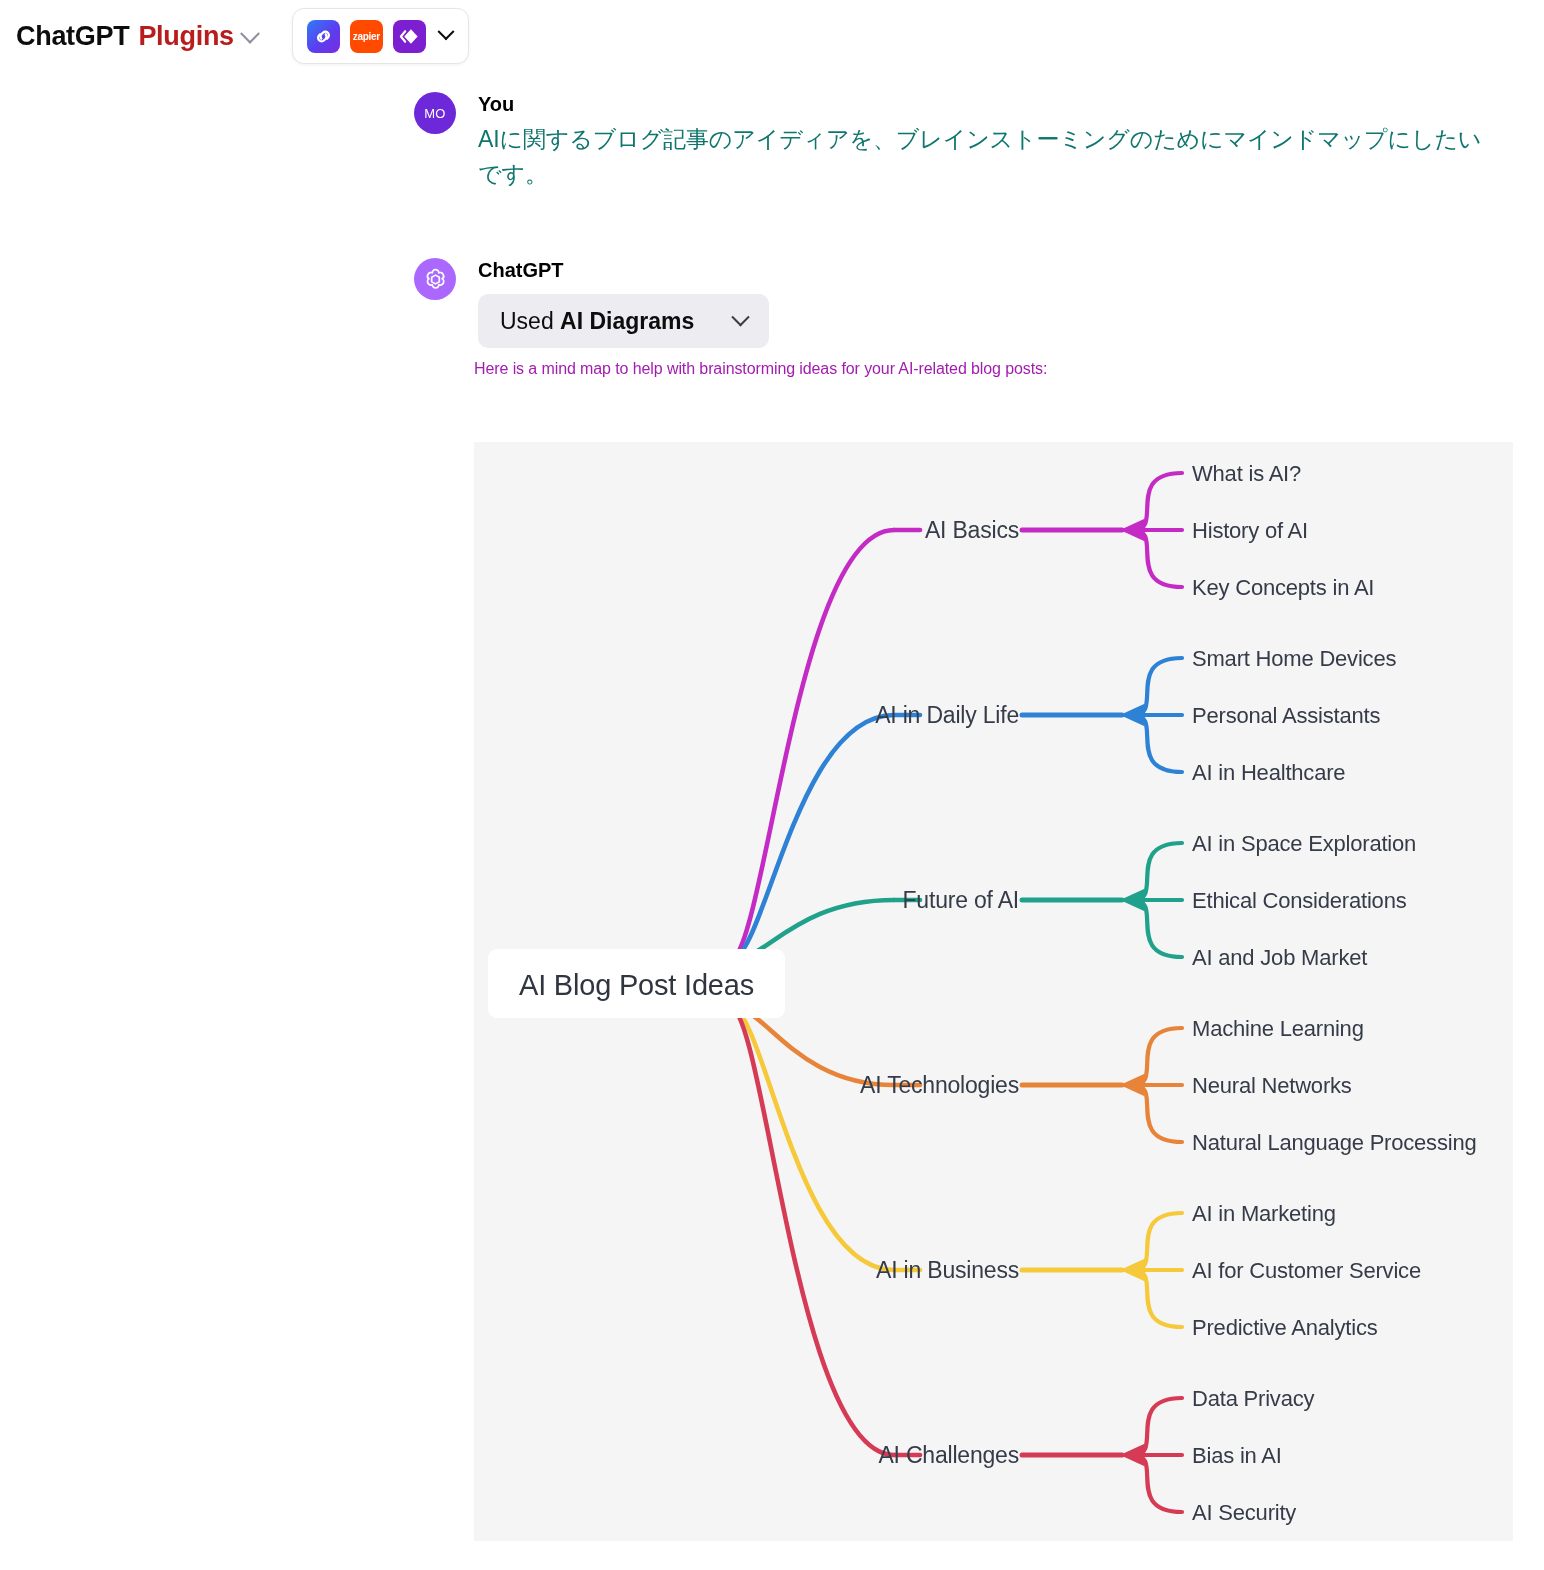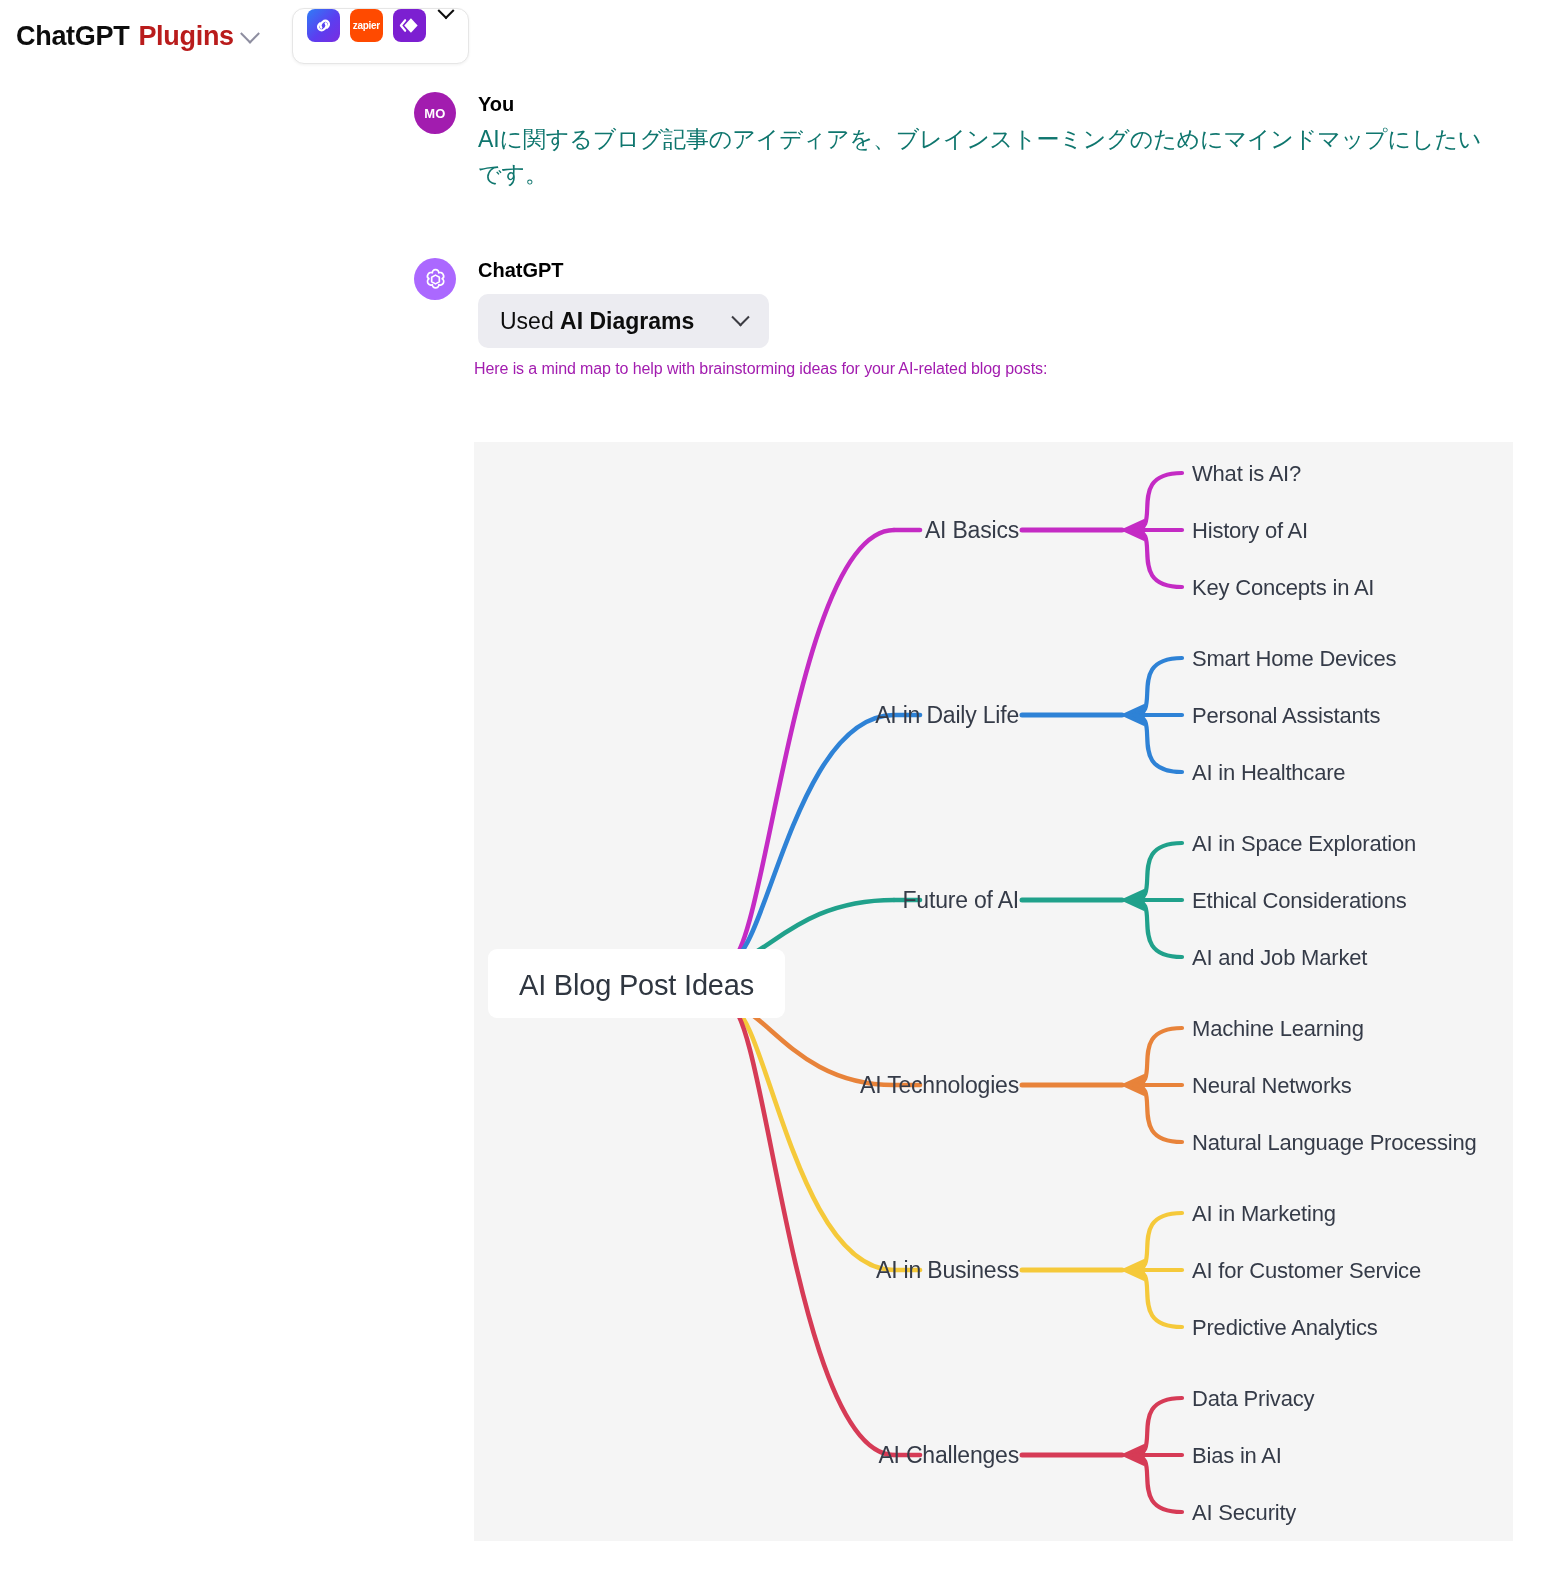--- a/index.html
+++ b/index.html
@@ -24,21 +24,21 @@
   .brand-name { font-weight: 700; color: #0d0d0d; }
   .brand-sub  { font-weight: 700; color: #b91c1c; }
   .chev {
     display: inline-block; width: 14px; height: 14px;
     border-right: 2.4px solid #8e8ea0; border-bottom: 2.4px solid #8e8ea0;
     transform: rotate(45deg) translate(-3px,-3px);
   }
 
   .plugin-pill {
     margin-left: 35px;
-    height: 56px; display: flex; gap: 10px;
+    height: 56px; display: flex; align-items: center; gap: 10px;
     padding: 0 14px;
     background: #ffffff;
     border: 1px solid #e6e6e6;
     border-radius: 12px;
     box-shadow: 0 1px 3px rgba(0,0,0,.06);
   }
   .plug {
     width: 33px; height: 33px; border-radius: 8px;
     display: flex; align-items: center; justify-content: center;
     overflow: hidden; flex: 0 0 auto;
@@ -54,21 +54,21 @@
 
   
   .msg { position: absolute; display: flex; gap: 22px; }
   .msg-you  { left: 414px; top: 92px;  width: 1090px; }
   .msg-gpt  { left: 414px; top: 258px; width: 1090px; }
 
   .avatar {
     width: 42px; height: 42px; border-radius: 50%;
     flex: 0 0 auto; display: flex; align-items: center; justify-content: center;
   }
-  .avatar-you { background: #a21caf; color: #fff; font-size: 13px; font-weight: 700; letter-spacing: .3px; }
+  .avatar-you { background: #6d28d9; color: #fff; font-size: 13px; font-weight: 400; letter-spacing: .3px; }
   .avatar-gpt { background: #ab68ff; }
 
   .msg-body { padding-top: 1px; }
   .msg-author { font-size: 20px; font-weight: 700; color: #000000; margin-bottom: 6px; }
   .msg-text {
     font-size: 23px; line-height: 1.52; color: #0f766e;
     max-width: 1040px; letter-spacing: -0.1px;
   }
 
   .used-chip {

